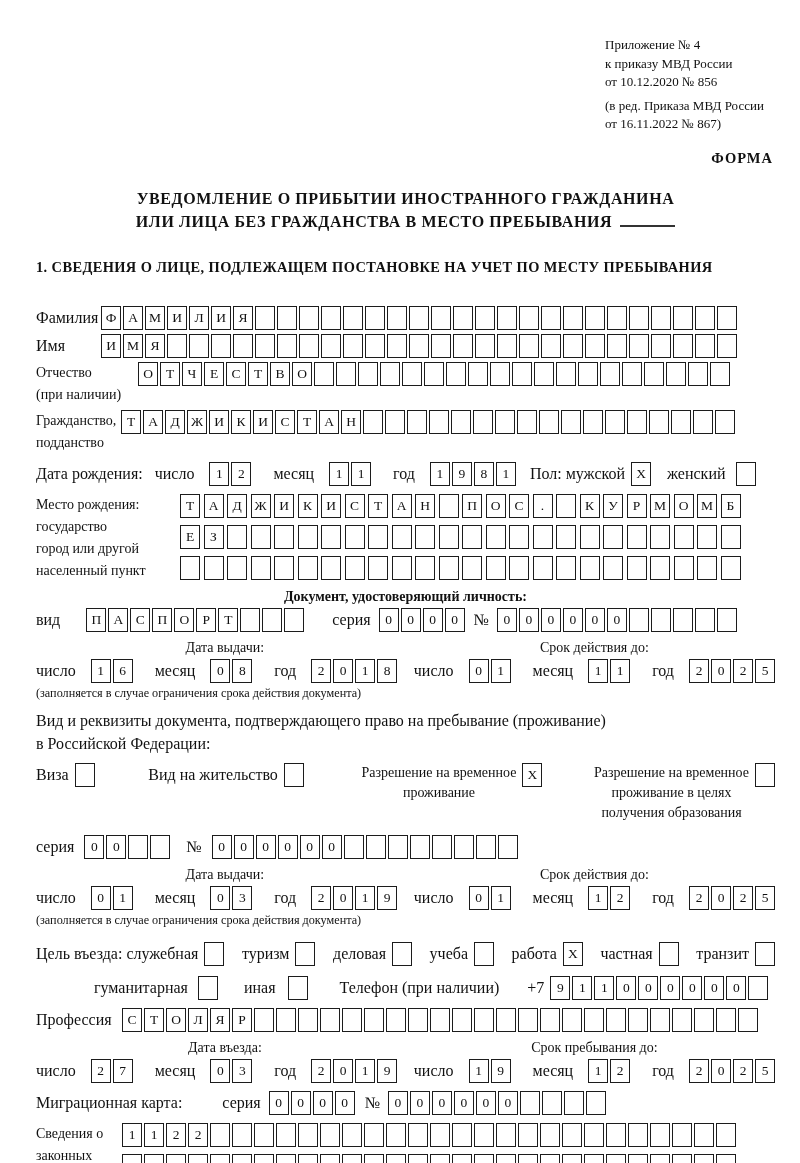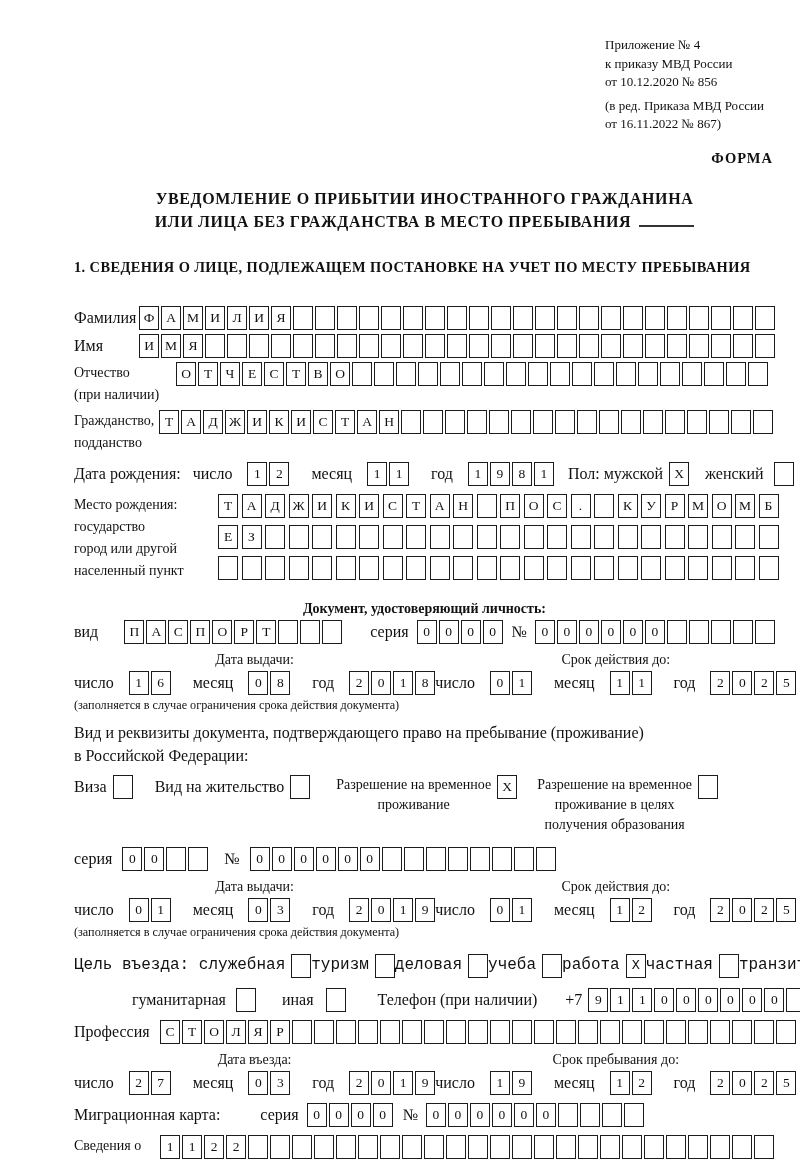--- a/index.html
+++ b/index.html
@@ -1,18 +1,18 @@
 <!DOCTYPE html>
 <html><head>
 <meta charset="utf-8">
 <style>
   html,body{margin:0;padding:0;background:#fff;}
   body{width:800px;height:1163px;overflow:hidden;color:#111;
        font-family:"Liberation Serif","DejaVu Serif",serif;font-size:14px;}
-  .page{box-sizing:border-box;width:800px;height:1163px;padding:36px 25px 0 74px;position:relative;}
+  .page{box-sizing:border-box;width:800px;height:1163px;padding:36px 25px 0 36px;position:relative;}
 
   
   .hdr{margin-left:auto;width:170px;font-size:13px;line-height:18.5px;}
   .hdr .gap-top{display:block;margin-top:5px;}
   .hdr span{display:block;}
   .forma{text-align:right;font-weight:bold;font-size:14.5px;letter-spacing:1px;margin:16px 2px 0 0;}
 
   
   .title{text-align:center;font-weight:bold;font-size:16px;letter-spacing:.6px;margin-top:20px;line-height:23px;white-space:nowrap;}
   .title-blank{display:inline-block;width:55px;border-bottom:2px solid #333;height:14px;margin-left:8px;}
@@ -42,27 +42,27 @@
   .dates-head{text-align:center;font-size:14px;margin-bottom:3px;}
   .dg{display:flex;align-items:center;gap:8px;}
   .dg .dgl{margin-right:7px;}
   .dg .dgl.ml{margin-left:14px;}
   .note{font-size:12.2px;white-space:nowrap;}
   .note-right{text-align:left;margin-top:3px;}
 
   .center-head{text-align:center;font-weight:bold;font-size:14px;margin-top:10px;}
 
   
-  .cb-row{display:flex;align-items:flex-start;margin-top:8px;}
+  .cb-row{display:flex;align-items:flex-start;margin-top:8px;justify-content:space-between;}
   .cb-item{display:flex;align-items:flex-start;}
   .cb-item .cells{margin-left:6px;}
   .cap{text-align:center;line-height:20px;}
   .cap span{display:block;white-space:nowrap;}
 
-  .purpose-row{display:flex;align-items:center;justify-content:space-between;margin-top:14px;font-family:Liberation Mono, monospace;}
+  .purpose-row{display:flex;align-items:center;justify-content:space-between;margin-top:14px;}
   .purpose-row .cb-item{align-items:center;}
   .purpose2{display:flex;align-items:center;margin-top:10px;margin-left:58px;}
 </style>
 </head>
 <body>
 
 <div class="page">
 
   <div class="hdr">
     <span>Приложение № 4</span>
@@ -336,21 +336,21 @@
           <span class="cell"></span>
           <span class="cell"></span>
           <span class="cell"></span>
           <span class="cell"></span>
           <span class="cell"></span>
           <span class="cell"></span>
         </div>
     </div>
   </div>
 
-  <div class="center-head" style="margin-top:14px">Документ, удостоверяющий личность:</div>
+  <div class="center-head" style="margin-top:2px">Документ, удостоверяющий личность:</div>
 
   <div class="row" style="margin-top:3px">
     <span class="lbl">вид</span>
     <span class="cells" style="margin-left:26px">
         <span class="cell">П</span>
         <span class="cell">А</span>
         <span class="cell">С</span>
         <span class="cell">П</span>
         <span class="cell">О</span>
         <span class="cell">Р</span>

